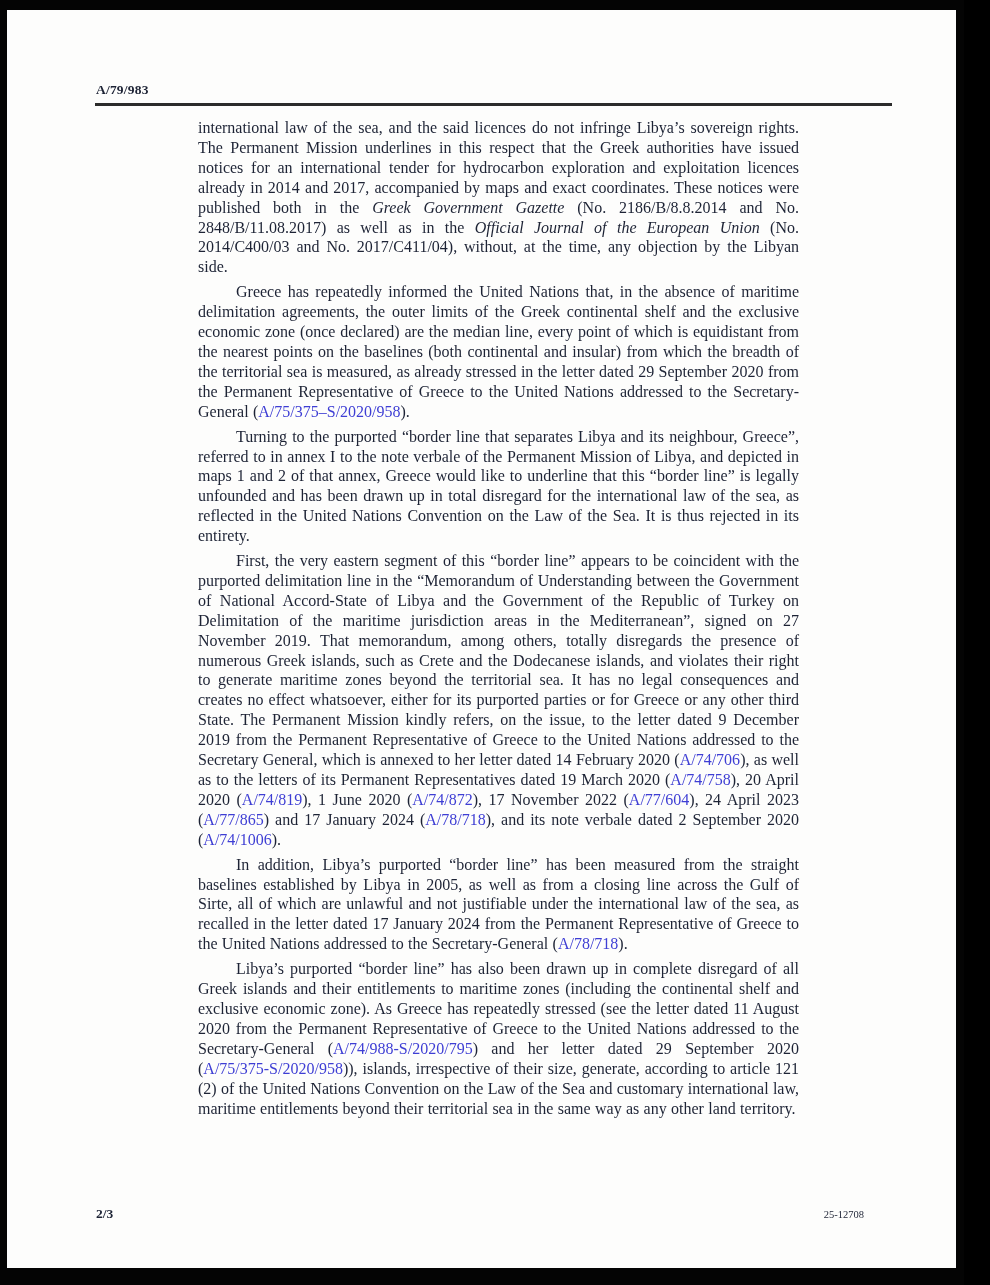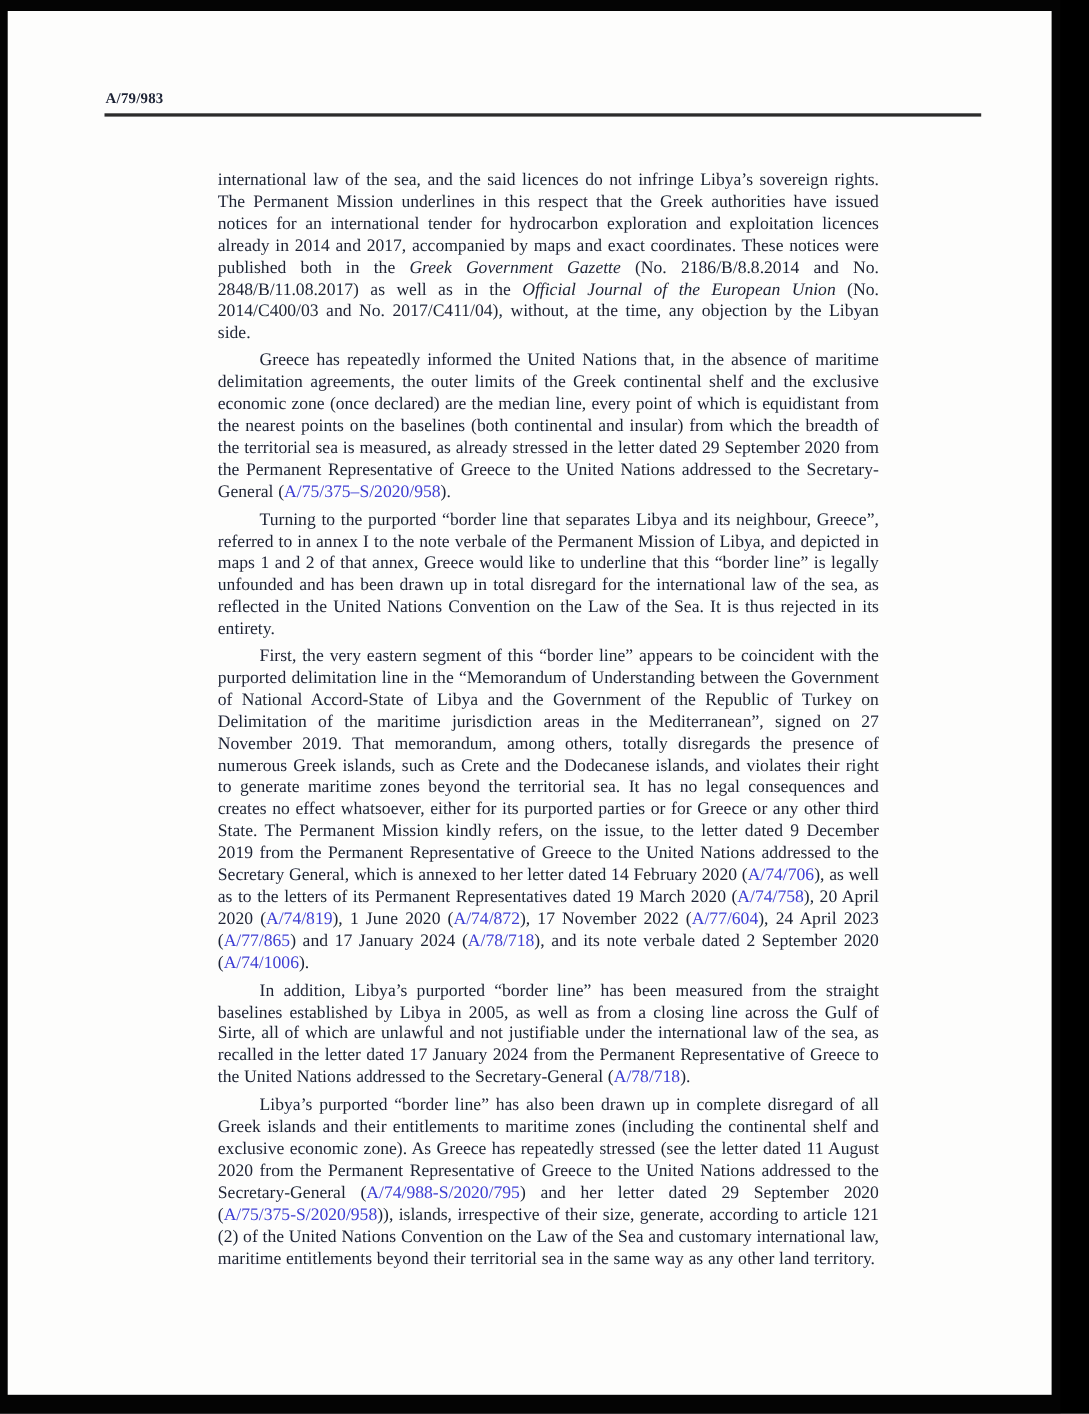--- a/index.html
+++ b/index.html
@@ -32,21 +32,20 @@
     position:absolute;left:88px;top:93px;
     width:797px;height:3px;
     background:var(--rule-color);
   }
   .doc-body{
     position:absolute;left:191px;top:108px;width:601px;
     color:var(--text-color);
     font-size:16px;line-height:19.9px;
     text-align:justify;
     word-spacing:.02em;
-    margin-top:36px;
   }
   .para{margin:0 0 5px 0;text-indent:38px;}
   .para.no-indent{text-indent:0;}
   .doc-link{color:var(--link-color);text-decoration:none;cursor:pointer;}
   .italic{font-style:italic;}
   .footer{
     position:absolute;left:89px;right:92px;top:1196px;
     display:flex;justify-content:space-between;align-items:baseline;
     color:var(--text-color);
   }
@@ -65,15 +64,19 @@
 
     <div class="doc-body" id="doc-body">
         <p class="para no-indent"><span>international law of the sea, and the said licences do not infringe Libya’s sovereign rights. The Permanent Mission underlines in this respect that the Greek authorities have issued notices for an international tender for hydrocarbon exploration and exploitation licences already in 2014 and 2017, accompanied by maps and exact coordinates. These notices were published both in the </span><span class="italic">Greek Government Gazette</span><span> (No. 2186/B/8.8.2014 and No. 2848/B/11.08.2017) as well as in the </span><span class="italic">Official Journal of the European Union</span><span> (No. 2014/C400/03 and No. 2017/C411/04), without, at the time, any objection by the Libyan side.</span></p>
         <p class="para"><span>Greece has repeatedly informed the United Nations that, in the absence of maritime delimitation agreements, the outer limits of the Greek continental shelf and the exclusive economic zone (once declared) are the median line, every point of which is equidistant from the nearest points on the baselines (both continental and insular) from which the breadth of the territorial sea is measured, as already stressed in the letter dated 29 September 2020 from the Permanent Representative of Greece to the United Nations addressed to the Secretary-General (</span><a class="doc-link" href="#">A/75/375–S/2020/958</a><span>).</span></p>
         <p class="para"><span>Turning to the purported “border line that separates Libya and its neighbour, Greece”, referred to in annex I to the note verbale of the Permanent Mission of Libya, and depicted in maps 1 and 2 of that annex, Greece would like to underline that this “border line” is legally unfounded and has been drawn up in total disregard for the international law of the sea, as reflected in the United Nations Convention on the Law of the Sea. It is thus rejected in its entirety.</span></p>
         <p class="para"><span>First, the very eastern segment of this “border line” appears to be coincident with the purported delimitation line in the “Memorandum of Understanding between the Government of National Accord-State of Libya and the Government of the Republic of Turkey on Delimitation of the maritime jurisdiction areas in the Mediterranean”, signed on 27 November 2019. That memorandum, among others, totally disregards the presence of numerous Greek islands, such as Crete and the Dodecanese islands, and violates their right to generate maritime zones beyond the territorial sea. It has no legal consequences and creates no effect whatsoever, either for its purported parties or for Greece or any other third State. The Permanent Mission kindly refers, on the issue, to the letter dated 9 December 2019 from the Permanent Representative of Greece to the United Nations addressed to the Secretary General, which is annexed to her letter dated 14 February 2020 (</span><a class="doc-link" href="#">A/74/706</a><span>), as well as to the letters of its Permanent Representatives dated 19 March 2020 (</span><a class="doc-link" href="#">A/74/758</a><span>), 20 April 2020 (</span><a class="doc-link" href="#">A/74/819</a><span>), 1 June 2020 (</span><a class="doc-link" href="#">A/74/872</a><span>), 17 November 2022 (</span><a class="doc-link" href="#">A/77/604</a><span>), 24 April 2023 (</span><a class="doc-link" href="#">A/77/865</a><span>) and 17 January 2024 (</span><a class="doc-link" href="#">A/78/718</a><span>), and its note verbale dated 2 September 2020 (</span><a class="doc-link" href="#">A/74/1006</a><span>).</span></p>
         <p class="para"><span>In addition, Libya’s purported “border line” has been measured from the straight baselines established by Libya in 2005, as well as from a closing line across the Gulf of Sirte, all of which are unlawful and not justifiable under the international law of the sea, as recalled in the letter dated 17 January 2024 from the Permanent Representative of Greece to the United Nations addressed to the Secretary-General (</span><a class="doc-link" href="#">A/78/718</a><span>).</span></p>
         <p class="para"><span>Libya’s purported “border line” has also been drawn up in complete disregard of all Greek islands and their entitlements to maritime zones (including the continental shelf and exclusive economic zone). As Greece has repeatedly stressed (see the letter dated 11 August 2020 from the Permanent Representative of Greece to the United Nations addressed to the Secretary-General (</span><a class="doc-link" href="#">A/74/988-S/2020/795</a><span>) and her letter dated 29 September 2020 (</span><a class="doc-link" href="#">A/75/375-S/2020/958</a><span>)), islands, irrespective of their size, generate, according to article 121 (2) of the United Nations Convention on the Law of the Sea and customary international law, maritime entitlements beyond their territorial sea in the same way as any other land territory.</span></p>
       </div>
 
+    <div class="footer">
+      <span class="page-number">2/3</span>
+      <span class="job-number">25-12708</span>
+    </div>
 
   </div>
 </div>
 
 </body></html>

